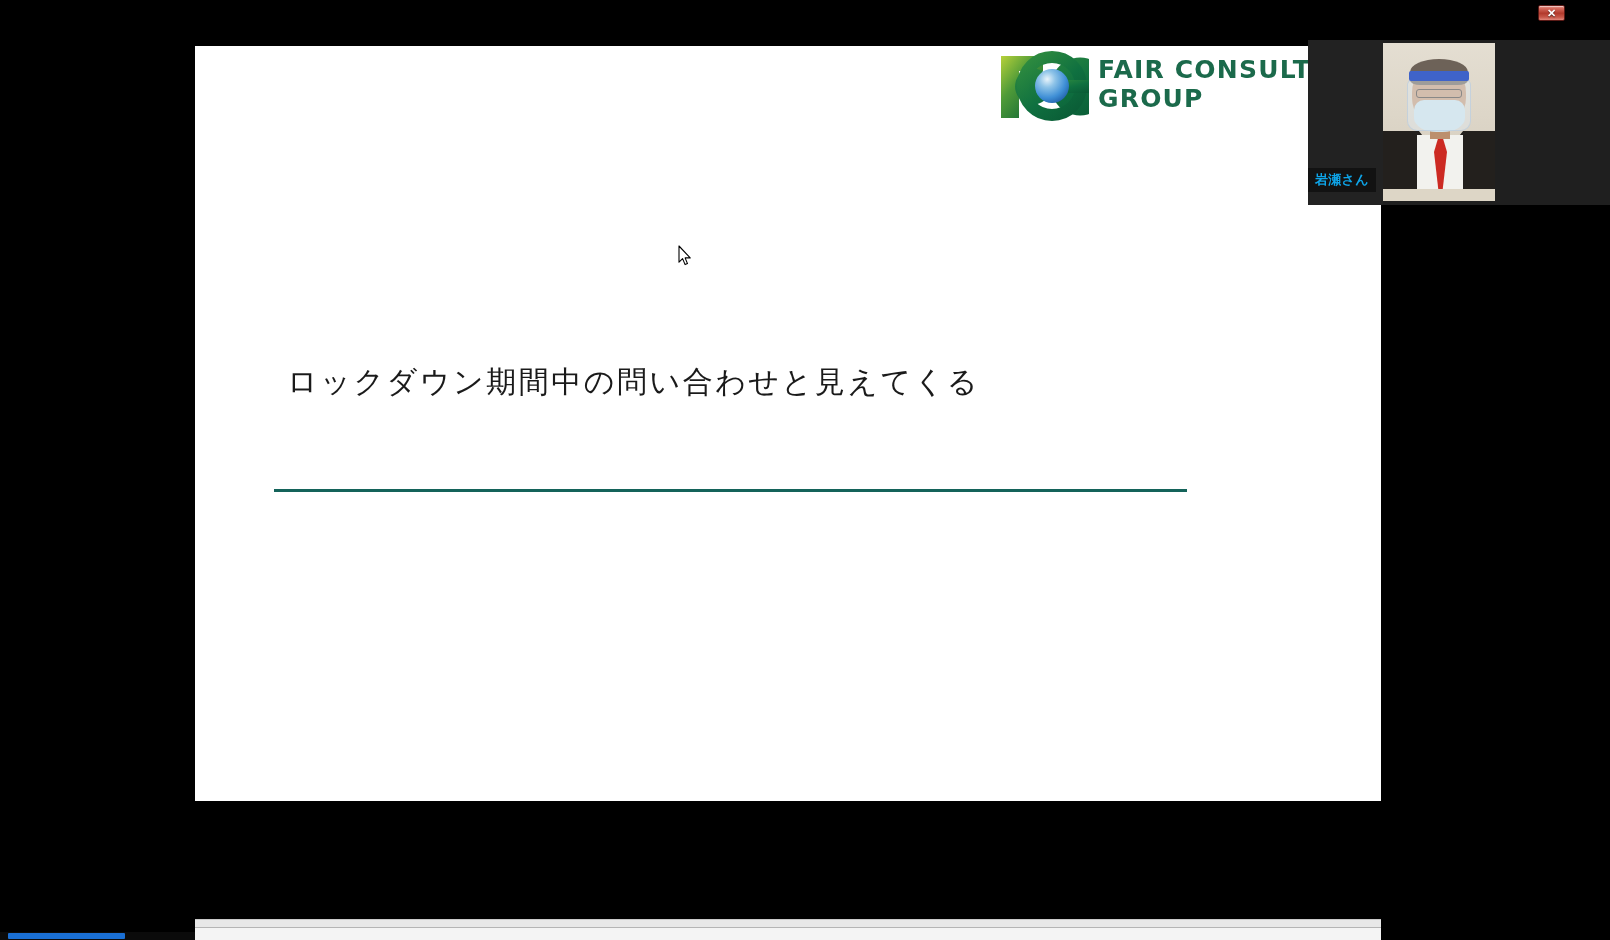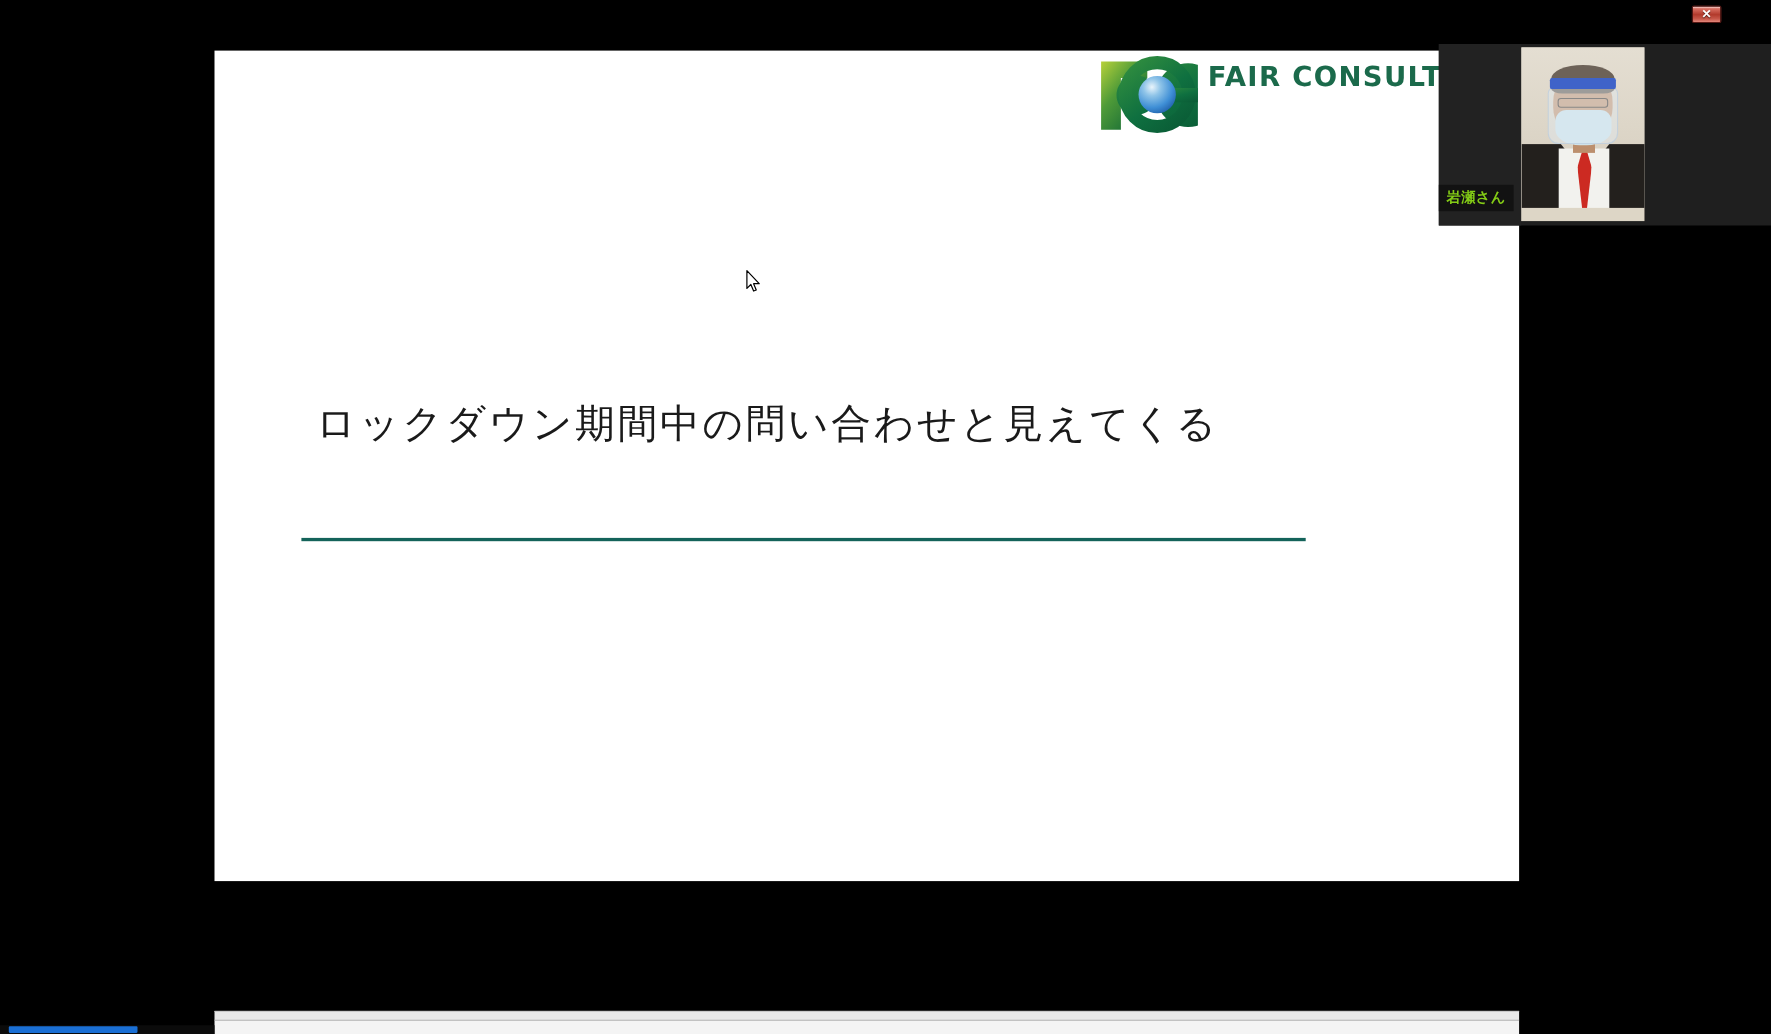--- a/index.html
+++ b/index.html
@@ -93,21 +93,21 @@
   
   #slide-title {
     position: absolute;
     left: 92px;
     top: 316px;
     width: 1000px;
   }
   .title-line {
     color: #1a1a1a;
     font-family: "DejaVu Sans", sans-serif;
-    font-size: 36px;
+    font-size: 30px;
     font-weight: 400;
     letter-spacing: 2.5px;
     line-height: 1.32;
     white-space: nowrap;
   }
   #title-rule {
     position: absolute;
     left: 79px;
     top: 443px;
     width: 913px;
@@ -176,21 +176,21 @@
     position: absolute;
     left: 0px;
     top: 128px;
     height: 24px;
     padding: 0 7px;
     background: #121212;
     display: flex;
     align-items: center;
   }
   #participant-name-tag .name-text {
-    color: #84cc16;
+    color: #0ea5e9;
     font-family: Liberation Serif, serif;
     font-size: 13px;
     font-weight: bold;
     letter-spacing: .3px;
     white-space: nowrap;
   }
 
   
   #video-tile {
     position: absolute;
@@ -375,20 +375,21 @@
       <path d="M58 36 A29 29 0 1 1 58 37 Z M58 36 A18 18 0 1 0 58 37 Z" fill="url(#ggrad)"></path>
       <circle cx="59" cy="36" r="29" fill="none" stroke="url(#ggrad)" stroke-width="12"></circle>
 
       <rect x="58" y="30" width="38" height="13" fill="url(#ggrad)"></rect>
 
       <circle cx="59" cy="36" r="17" fill="url(#sphgrad)"></circle>
     </svg>
 
     <div id="logo-wordmark">
       <div class="logo-line logo-line-1">FAIR CONSULT</div>
+      <div class="logo-line logo-line-2">GROUP</div>
     </div>
   </div>
 
   <div id="slide-title">
     <div class="title-line">ロックダウン期間中の問い合わせと見えてくる</div>
   </div>
   <div id="title-rule"></div>
 
 </div>
 

